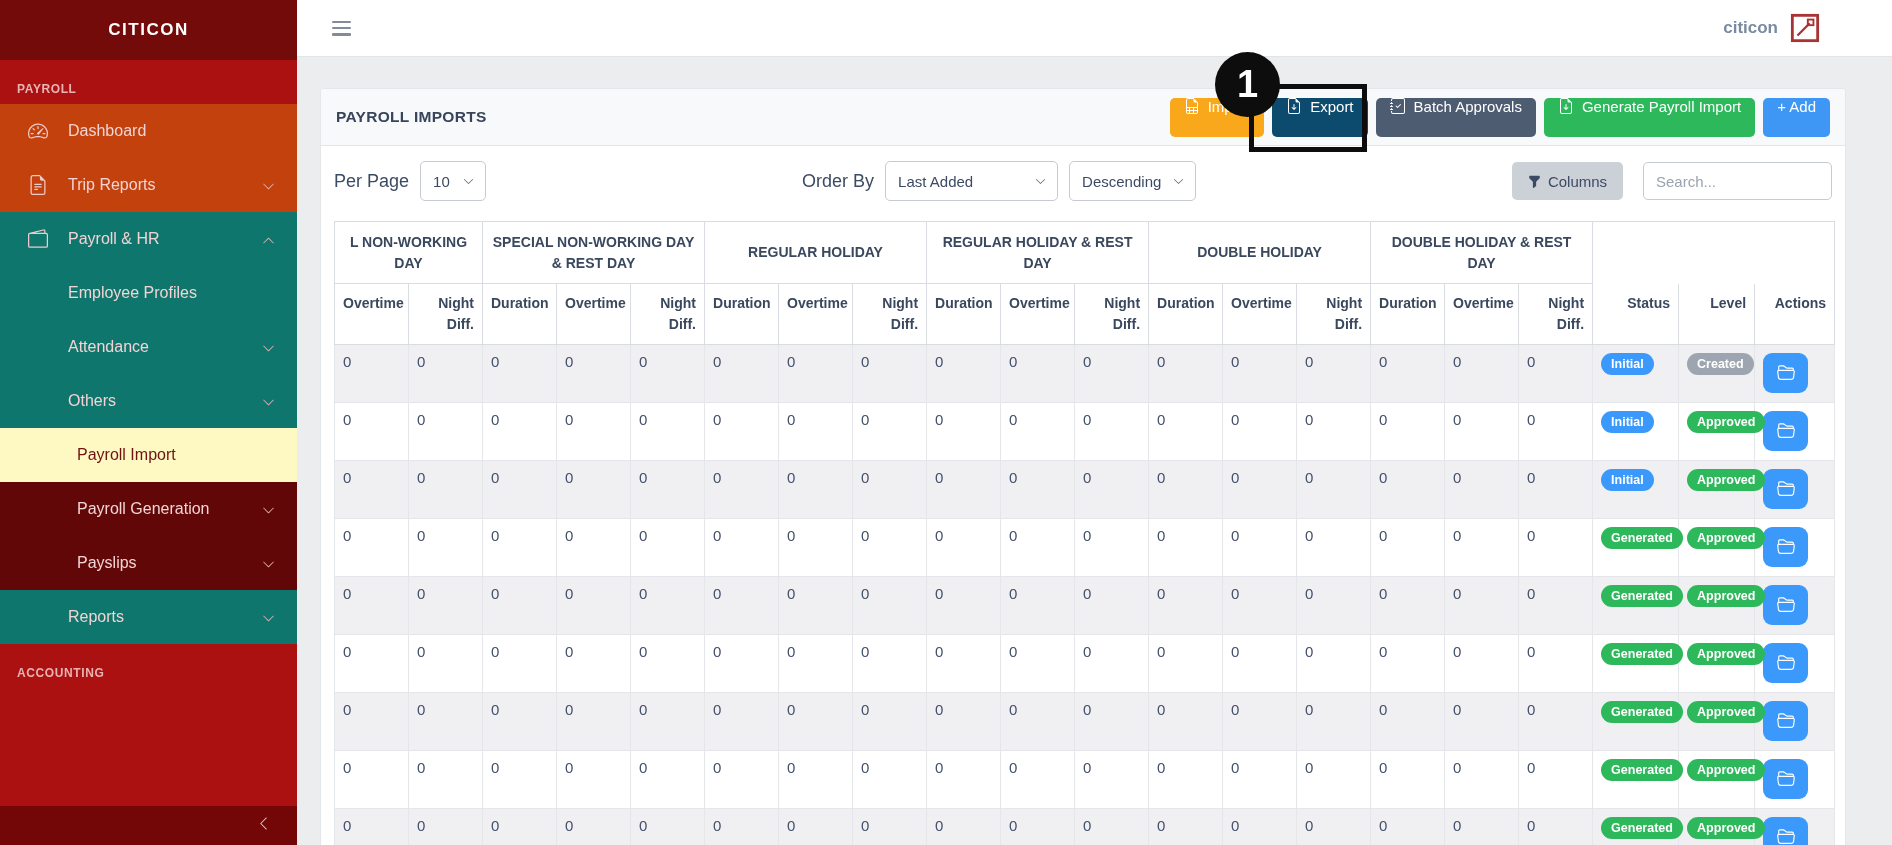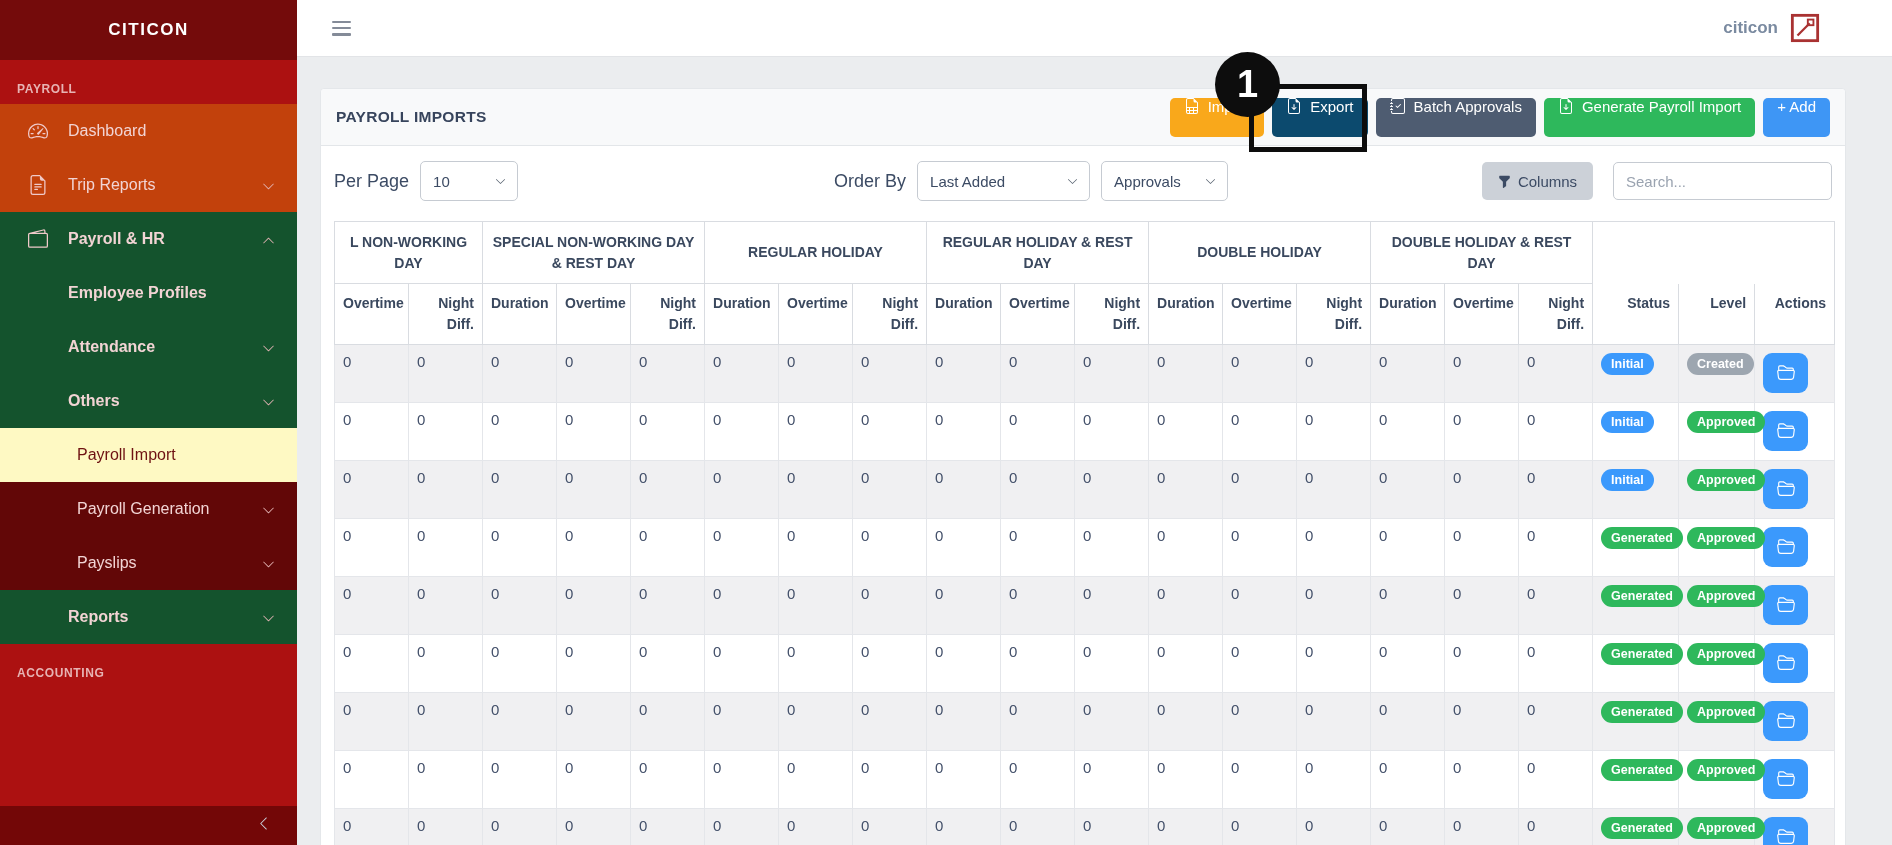--- a/index.html
+++ b/index.html
@@ -14,21 +14,21 @@
     color:#E7B3B3; font-size:12px; font-weight:bold; letter-spacing:.6px; }
   .side-item { position:relative; height:54px; display:flex; align-items:center; cursor:pointer; }
   .side-item .s-label { position:absolute; left:68px; color:#F2D4D4; font-size:16px; }
   .side-item.deep .s-label { left:77px; }
   .side-item .s-icon { position:absolute; left:28px; width:20px; height:20px; color:#F0CACA; }
   .side-item .s-icon svg { width:20px; height:20px; fill:currentColor; }
   .side-item .s-chev { position:absolute; right:22px; width:13px; height:13px; color:#E3B4B4; }
   .side-item .s-chev svg { width:13px; height:13px; fill:currentColor; }
   .side-item .s-chev.up svg { transform:rotate(180deg); }
   .zone-base { background:#c2410c; }
-  .zone-group { background:#14532d;font-weight:bold; }
+  .zone-group { background:#0f766e; }
   .zone-nested { background:#620707; }
   .side-item.active { background:#fef9c3;text-align:center; }
   .side-item.active .s-label { color:#6E1212; }
   .side-collapse { position:absolute; left:0; bottom:0; width:297px; height:39px; background:#730707;
     display:flex; align-items:center; justify-content:flex-end; padding-right:26px; cursor:pointer; }
   .side-collapse svg { width:15px; height:15px; fill:#C7CFDA; }
 
   
   .topbar { position:absolute; left:297px; top:0; width:1595px; height:57px; background:#fff;
     border-bottom:1px solid #E2E4E7; display:flex; align-items:center; }
@@ -53,28 +53,28 @@
   .card-body { padding:0 13px; }
   .filter-bar { display:flex; align-items:center; margin-top:15px; height:40px; }
   .f-label { font-size:18px; color:#3C4B64; }
   .f-group { display:flex; align-items:center; gap:11px; }
   .grp-order { margin-left:316px; }
   .grp-right { margin-left:auto; gap:20px; }
   .select { height:40px; background:#fff; border:1px solid #C6CBD2; border-radius:5px;
     display:flex; align-items:center; justify-content:space-between; padding:0 11px 0 12px;
     color:#3C4B64; font-size:15px; cursor:pointer; }
   .select svg { width:11px; height:11px; fill:#55606E; margin-left:10px; }
-  .sel-perpage { width:98px; }
+  .sel-perpage { width:66px; }
   .sel-order { width:173px; }
   .sel-dir { width:127px; }
   .btn-columns { height:38px; width:111px; background:#CCD1D8; border:none; border-radius:5px;
     display:flex; align-items:center; justify-content:center; gap:7px; color:#3C4B64; font-size:15px;
     font-family:inherit; cursor:pointer; }
   .btn-columns svg { width:13px; height:13px; fill:#3C4B64; }
-  .search-input { width:219px; height:38px; border:1px solid #C6CBD2; border-radius:5px; padding:16px 12px;
+  .search-input { width:189px; height:38px; border:1px solid #C6CBD2; border-radius:5px; padding:16px 12px;
     font-size:15px; font-family:inherit; color:#3C4B64; outline:none; }
   .search-input::placeholder { color:#9AA3B0; }
 
   
   .tbl-wrap { margin-top:20px; }
   table { width:1500px; table-layout:fixed; border-collapse:collapse; }
   thead th { border:1px solid #D9DCE1; color:#3A485E; font-size:14px; font-weight:bold; background:#fff; }
   .th-group { height:62px; text-align:center; vertical-align:middle; padding:4px 6px; line-height:1.45; }
   .th-empty { border-bottom:none; }
   .th-sub { height:61px; text-align:right; vertical-align:top; padding:9px 8px; line-height:1.5; }
@@ -245,21 +245,21 @@
         </div>
         <div class="f-group grp-order">
           <span class="f-label">Order By</span>
           <div class="select sel-order">
             <span>Last Added</span>
             <svg viewBox="0 0 16 16">
                 <path d="M1.646 4.646a.5.5 0 0 1 .708 0L8 10.293l5.646-5.647a.5.5 0 0 1 .708.708l-6 6a.5.5 0 0 1-.708 0l-6-6a.5.5 0 0 1 0-.708z"></path>
               </svg>
           </div>
           <div class="select sel-dir">
-            <span>Approvals</span>
+            <span>Descending</span>
             <svg viewBox="0 0 16 16">
                 <path d="M1.646 4.646a.5.5 0 0 1 .708 0L8 10.293l5.646-5.647a.5.5 0 0 1 .708.708l-6 6a.5.5 0 0 1-.708 0l-6-6a.5.5 0 0 1 0-.708z"></path>
               </svg>
           </div>
         </div>
         <div class="f-group grp-right">
           <button class="btn-columns">
             <svg viewBox="0 0 16 16">
                 <path d="M1.5 1.5A.5.5 0 0 1 2 1h12a.5.5 0 0 1 .5.5v2a.5.5 0 0 1-.146.354L10 8.207V13.5a.5.5 0 0 1-.224.416l-3 2A.5.5 0 0 1 6 15.5V8.207L1.646 3.854A.5.5 0 0 1 1.5 3.5v-2z"></path>
               </svg>

